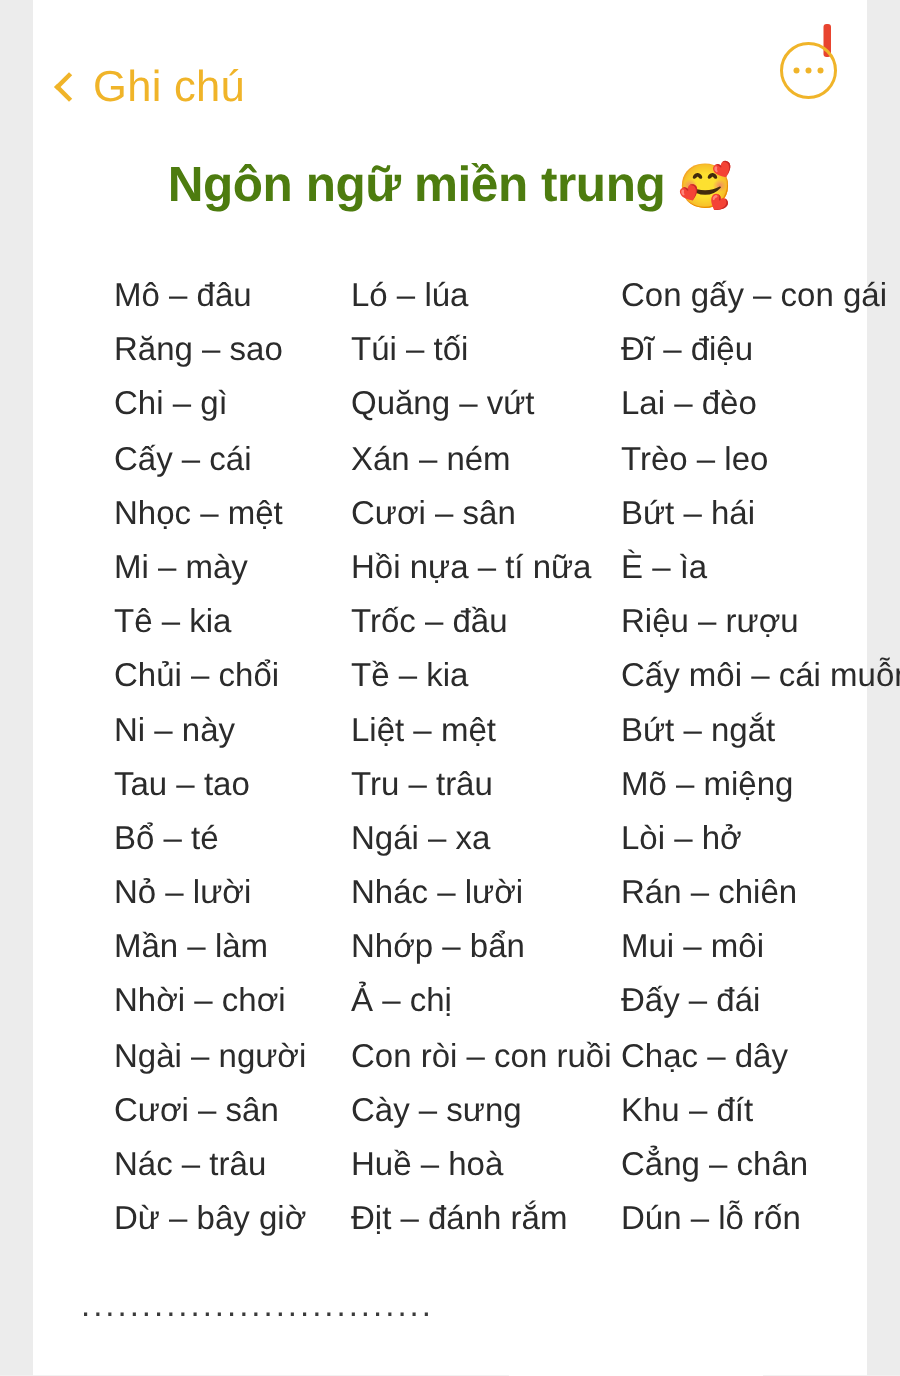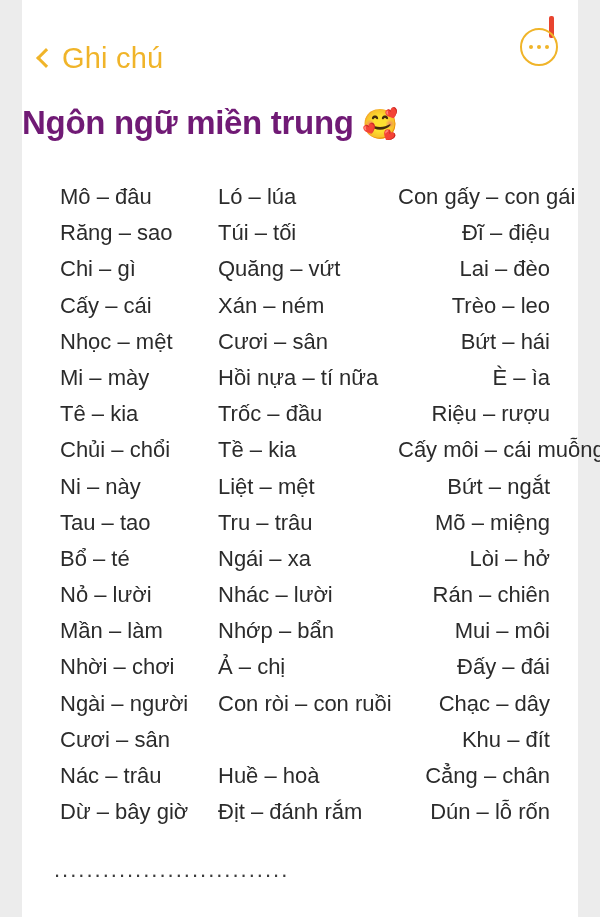--- a/index.html
+++ b/index.html
@@ -90,47 +90,48 @@
     right: 24px;
     top: 16px;
     width: 5px;
     height: 22px;
     background: #e8442f;
     border-radius: 2px;
   }
 
   
   .title {
+    text-align: center;
     font-size: 33px;
     font-weight: bold;
-    color: #701a75;
+    color: #4d7c0f;
     margin-top: 18px;
     letter-spacing: -0.3px;
   }
   .title .emoji { font-size: 29px; }
 
   
   .list {
     margin-top: 42px;
-    padding: 0 28px;
+    padding: 0 44px;
   }
   .row {
     display: flex;
     align-items: baseline;
     height: 36.2px;
     font-size: 22px;
     color: #2b2b2b;
     white-space: nowrap;
   }
   .col {
     flex: 0 0 auto;
   }
   .c1 { width: 168px; text-align: left; padding-left: 10px; }
   .c2 { width: 180px; text-align: left; }
-  .c3 { flex: 1; text-align: right; }
+  .c3 { flex: 1; text-align: left; }
 
   .dots {
     padding: 22px 0 0 32px;
     font-size: 22px;
     color: #3a3a3a;
     letter-spacing: 2px;
   }
 </style>
 </head>
 <body>
@@ -230,20 +231,21 @@
           <div class="col c2">Ả – chị</div>
           <div class="col c3">Đấy – đái</div>
         </div>
         <div class="row">
           <div class="col c1">Ngài – người</div>
           <div class="col c2">Con ròi – con ruồi</div>
           <div class="col c3">Chạc – dây</div>
         </div>
         <div class="row">
           <div class="col c1">Cươi – sân</div>
+          <div class="col c2">Cày – sưng</div>
           <div class="col c3">Khu – đít</div>
         </div>
         <div class="row">
           <div class="col c1">Nác – trâu</div>
           <div class="col c2">Huề – hoà</div>
           <div class="col c3">Cẳng – chân</div>
         </div>
         <div class="row">
           <div class="col c1">Dừ – bây giờ</div>
           <div class="col c2">Địt – đánh rắm</div>

